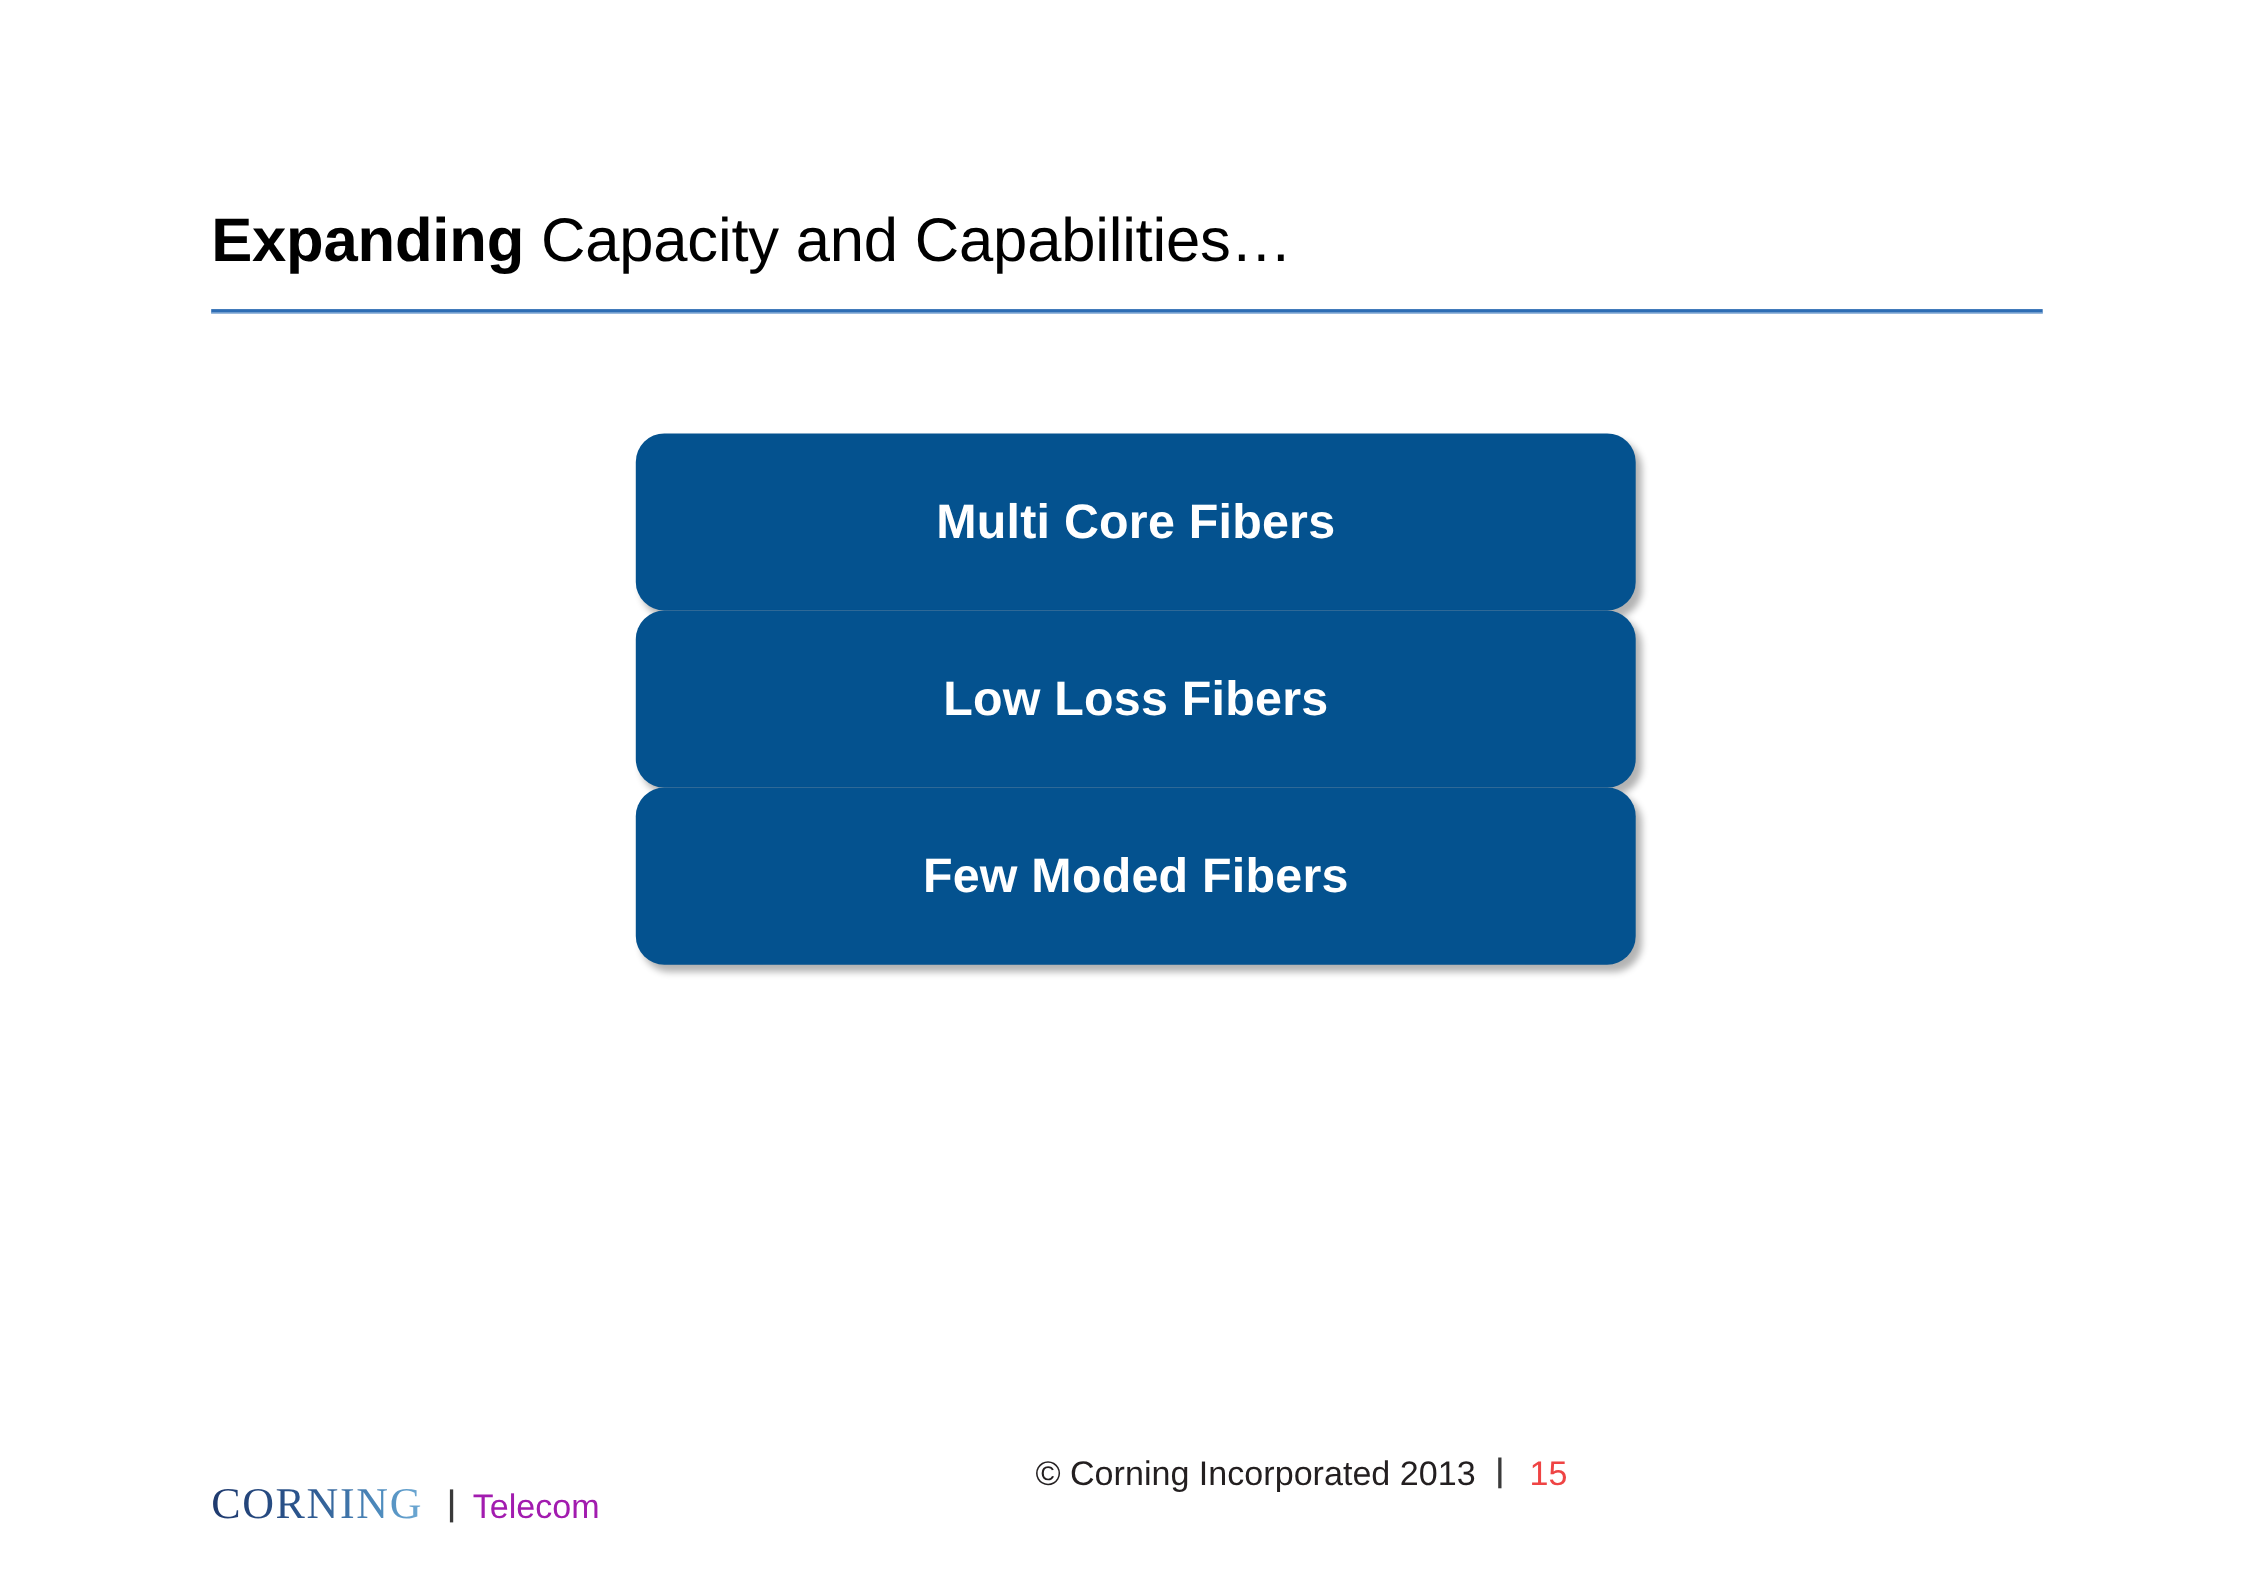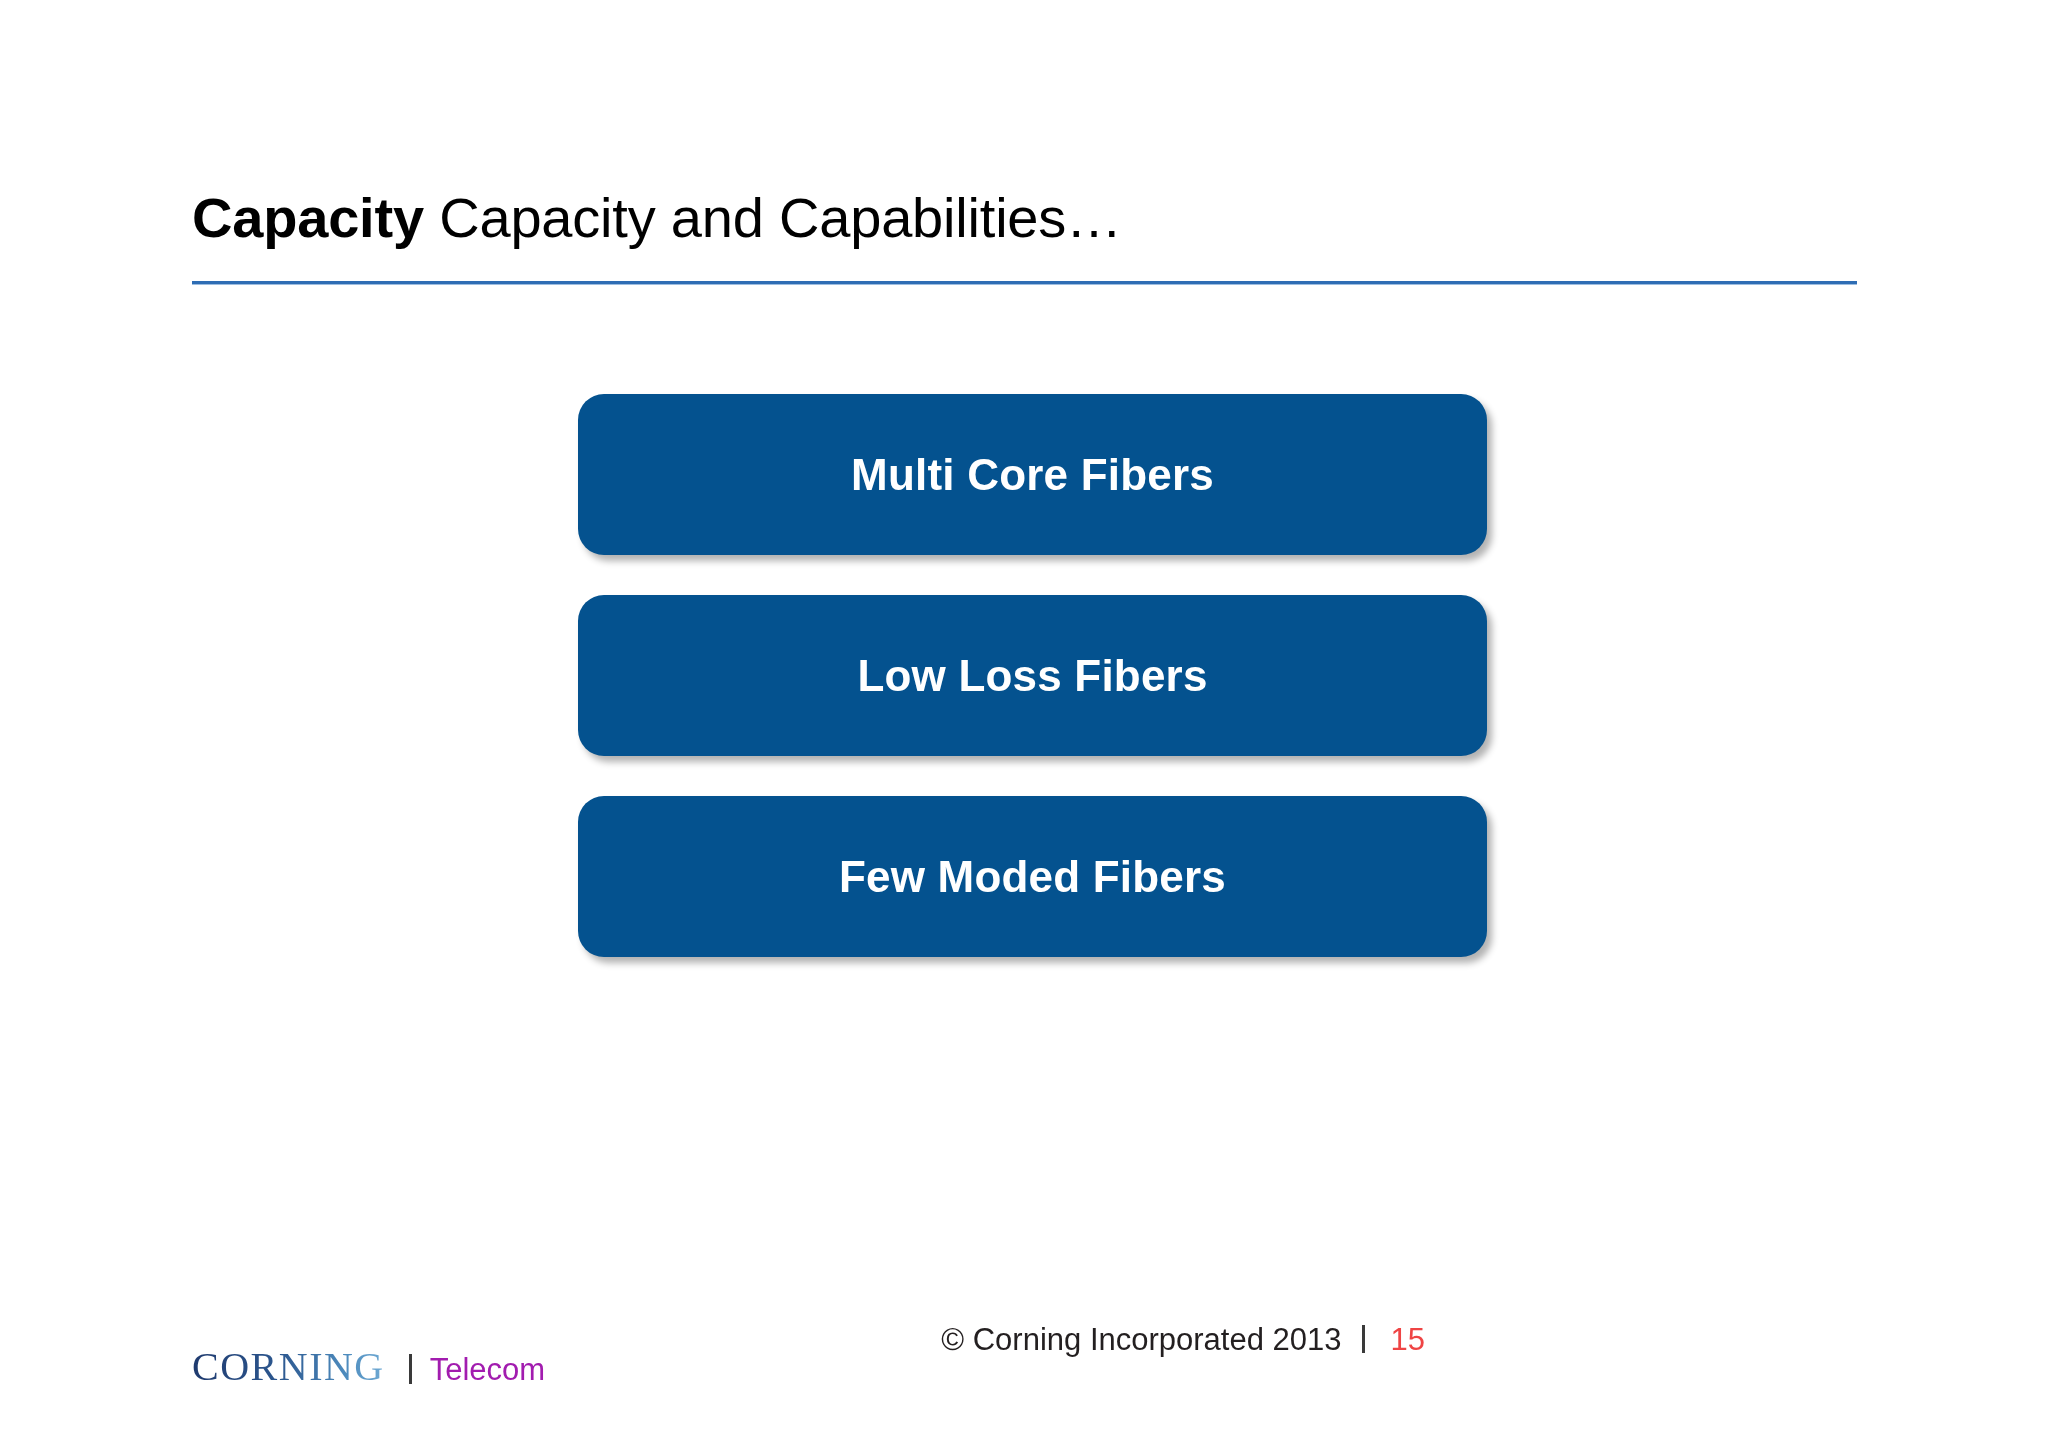--- a/index.html
+++ b/index.html
@@ -62,21 +62,20 @@
   .fiber-box {
     position: relative;
     width: 909px;
     height: 161px;
     background: #04528F;
     border-radius: 26px;
     box-shadow: 5px 6px 7px rgba(0, 0, 0, 0.30);
     display: flex;
     align-items: center;
     justify-content: center;
-    margin-bottom: 40px;
   }
 
   .fiber-box:last-child {
     margin-bottom: 0;
   }
 
   .fiber-box-label {
     color: #ffffff;
     font-size: 44px;
     font-weight: bold;
@@ -162,21 +161,21 @@
     line-height: 1;
     margin-left: 10px;
   }
 </style>
 </head>
 <body>
 
 <div class="slide">
 
   <div class="title-block">
-    <div class="slide-title"><span class="tw-strong">Capacity</span><span> Capacity and Capabilities…</span></div>
+    <div class="slide-title"><span class="tw-strong">Expanding</span><span> Capacity and Capabilities…</span></div>
   </div>
   <div class="title-rule"></div>
 
   <div class="boxes">
 
     <div class="fiber-box">
       <span class="fiber-box-label">Multi Core Fibers</span>
     </div>
 
     <div class="fiber-box">

